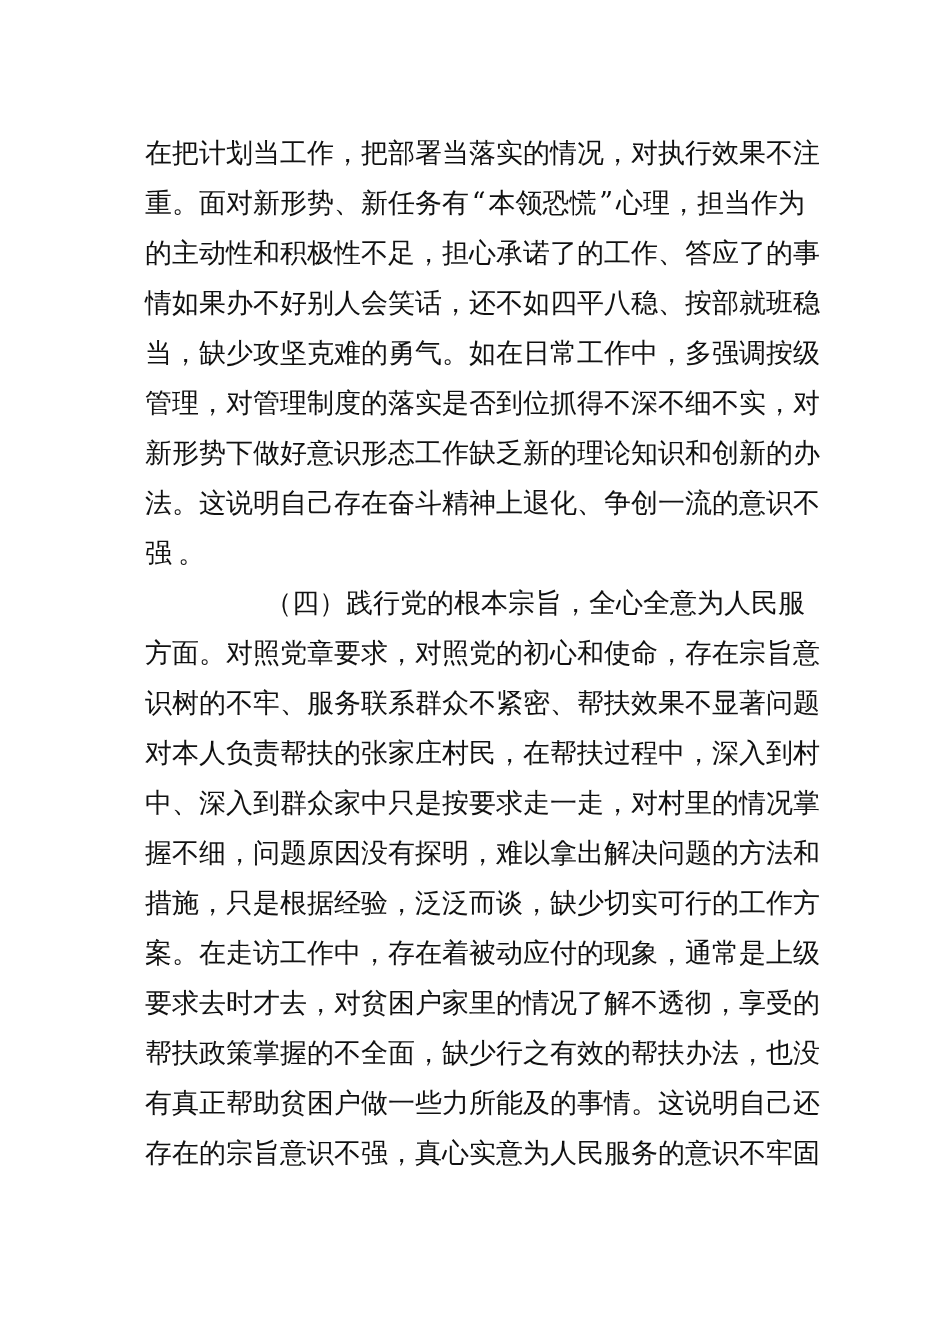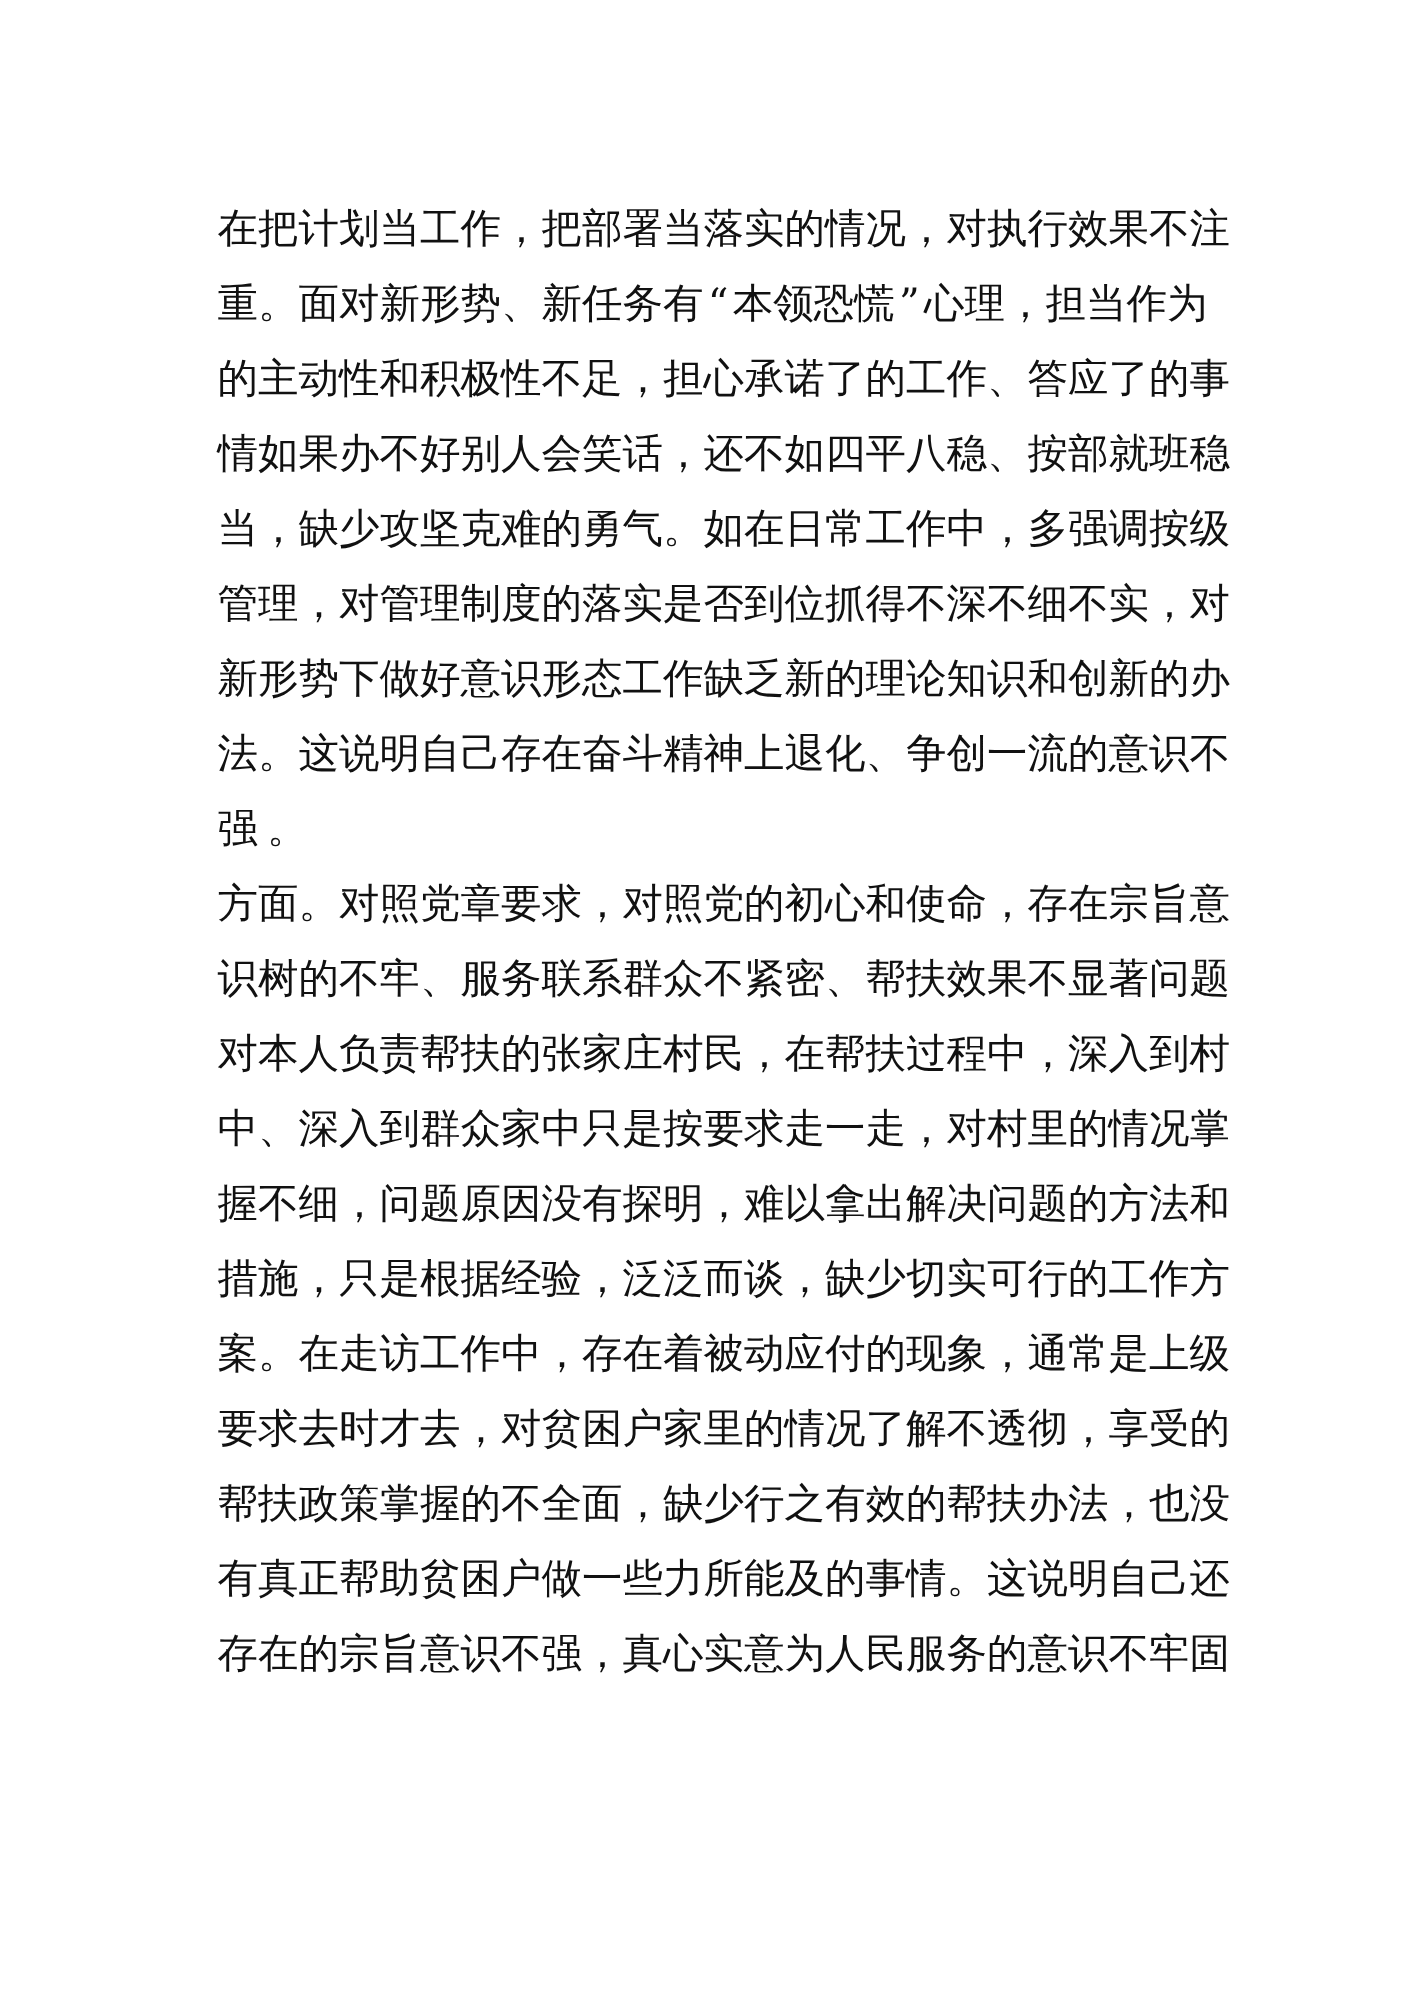--- a/index.html
+++ b/index.html
@@ -262,20 +262,21 @@
         <span class="ch">一</span>
         <span class="ch">流</span>
         <span class="ch">的</span>
         <span class="ch">意</span>
         <span class="ch">识</span>
         <span class="ch">不</span>
       </div>
     <div class="line last">强。</div>
   </div>
 
+  <div class="line heading">（四）践行党的根本宗旨，全心全意为人民服</div>
 
   <div class="paragraph">
     <div class="line full">
         <span class="ch">方</span>
         <span class="ch">面</span>
         <span class="ch">。</span>
         <span class="ch">对</span>
         <span class="ch">照</span>
         <span class="ch">党</span>
         <span class="ch">章</span>

